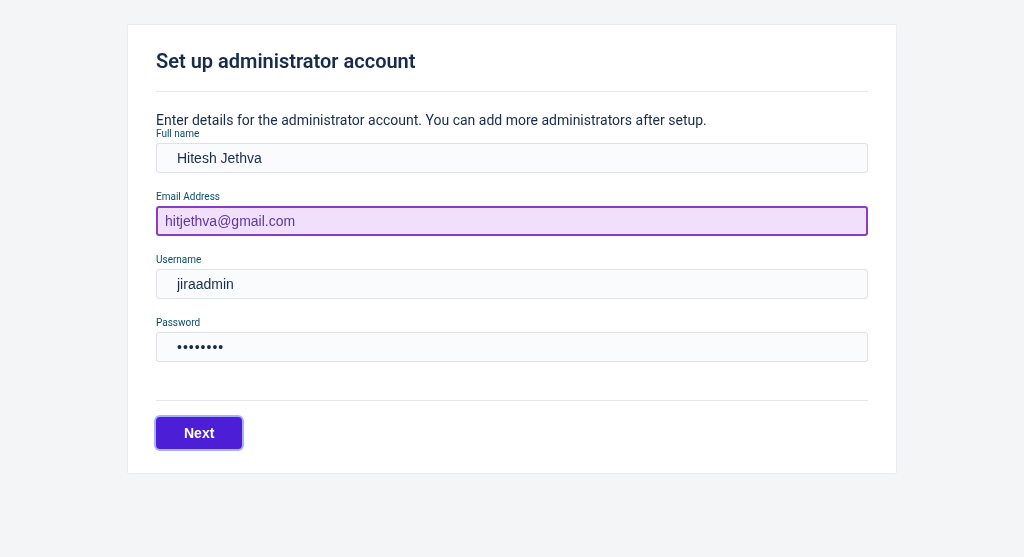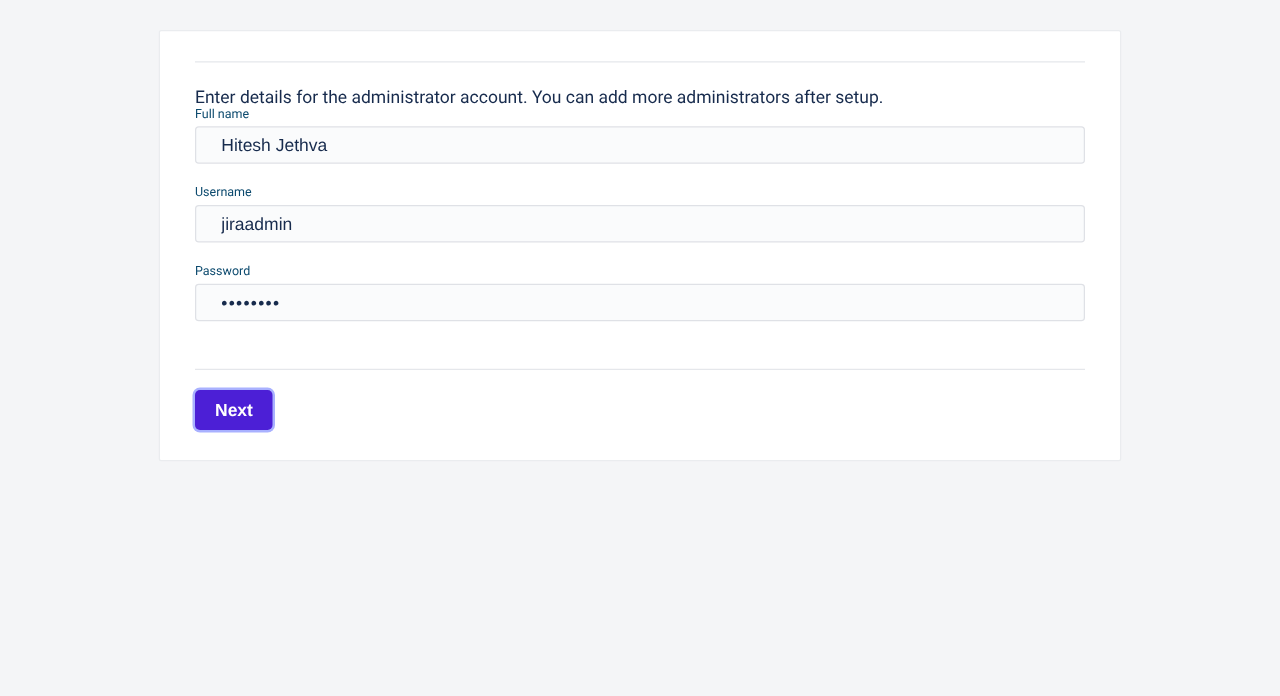--- a/index.html
+++ b/index.html
@@ -75,41 +75,46 @@
     .form-col {
       flex: 1;
     }
     .next-button {
       background-color: #4c1fd6;
       color: #ffffff;
       font-size: 14px;
       font-weight: 700;
       border: none;
       border-radius: 4px;
-      padding: 8px 16px;
+      padding: 8px 28px;
       cursor: pointer;
       box-shadow: 0 0 0 2px #a9b1ff;
     }
     input[type="password"] {
       letter-spacing: 1px;
       font-family: Arial, sans-serif;
     }
   </style>
 </head>
 <body>
 
 <div class="card">
+  <h1>Set up administrator account</h1>
   <hr>
   <p class="description">Enter details for the administrator account. You can add more administrators after setup.</p>
 
   <div class="form-group">
     <label class="form-label">Full name</label>
     <input type="text" class="form-input" value="Hitesh Jethva" style="">
   </div>
 
+  <div class="form-group">
+    <label class="form-label">Email Address</label>
+    <input type="text" class="form-input focused" value="hitjethva@gmail.com" style="">
+  </div>
 
   <div class="form-group">
     <label class="form-label">Username</label>
     <input type="text" class="form-input" value="jiraadmin" style="">
   </div>
 
   <div class="form-row">
     <div class="form-col form-group">
       <label class="form-label">Password</label>
       <input type="password" class="form-input" value="••••••••" style="">

